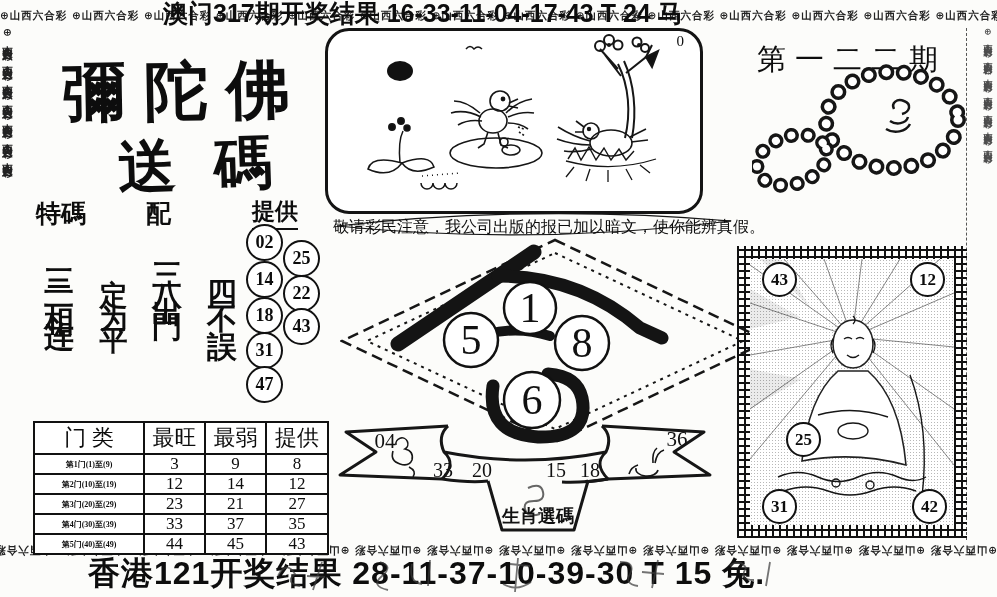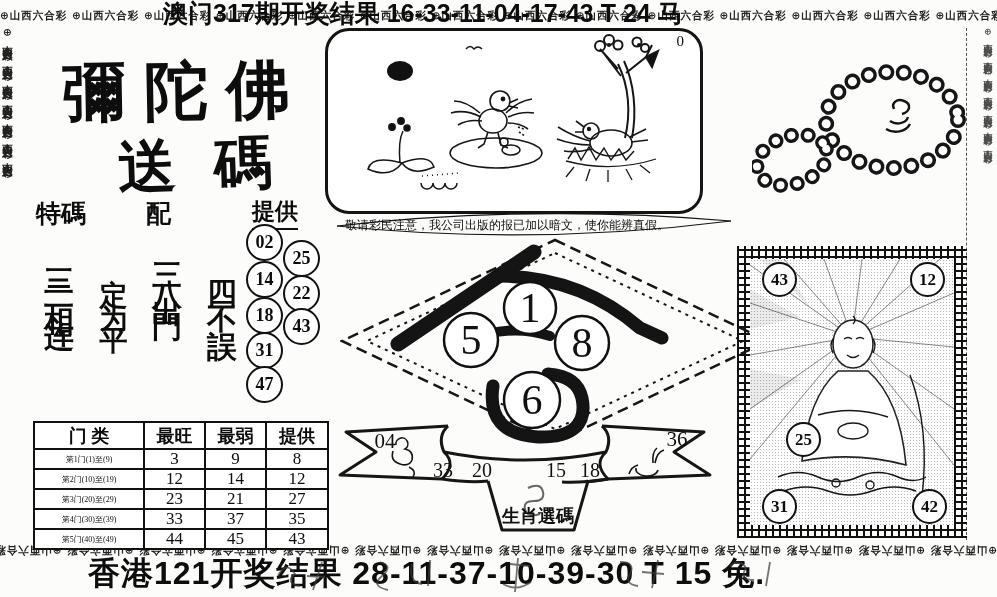--- a/index.html
+++ b/index.html
@@ -22,22 +22,22 @@
   .mast1{left:62px;top:48px;font-size:64px;font-weight:900;letter-spacing:18px;transform:rotate(-1deg);}
   .mast2{left:118px;top:126px;font-size:58px;font-weight:900;letter-spacing:38px;transform:rotate(-2deg);}
   
   .lbl{font-weight:900;white-space:nowrap;}
   .vcol{writing-mode:vertical-rl;text-orientation:upright;font-weight:900;white-space:nowrap;}
   .numcirc{position:absolute;width:33px;height:33px;border:2px solid #111;border-radius:50%;
            background:#fff;text-align:center;line-height:33px;font-size:18px;font-weight:bold;}
   
   table.stats{border-collapse:collapse;background:#fff;}
   table.stats td,table.stats th{border:2px solid #111;text-align:center;padding:0;}
-  table.stats th{font-size:18px;font-weight:700;height:25px;}
-  table.stats td.rl{font-size:8px;font-weight:normal;letter-spacing:0;white-space:nowrap;padding:0 2px;}
+  table.stats th{font-size:22px;font-weight:400;height:25px;}
+  table.stats td.rl{font-size:8px;font-weight:bold;letter-spacing:0;white-space:nowrap;padding:0 2px;}
   table.stats td.v{font-size:17px;height:18px;width:59px;line-height:18px;}
   
   .rp-head{left:744px;top:196px;font-size:27px;font-weight:bold;letter-spacing:3px;white-space:nowrap;}
   .portrait{left:737px;top:246px;width:230px;height:292px;
      background-image:repeating-linear-gradient(0deg,#111 0 2px,transparent 2px 7px),
                       repeating-linear-gradient(90deg,#111 0 2px,transparent 2px 7px);}
   .portrait .inner{position:absolute;left:13px;top:13px;right:13px;bottom:13px;background:#fff;
      background-image:radial-gradient(circle,rgba(0,0,0,.28) .6px,transparent .8px);background-size:3px 3px;}
   .pcirc{position:absolute;width:31px;height:31px;border:2px solid #111;border-radius:50%;
          background:#fff;text-align:center;line-height:31px;font-size:17px;font-weight:bold;}
@@ -52,20 +52,21 @@
 <div id="page">
 
   <div class="abs strip h" style="top:8px;">⊕山西六合彩 ⊕山西六合彩 ⊕山西六合彩 ⊕山西六合彩 ⊕山西六合彩 ⊕山西六合彩 ⊕山西六合彩 ⊕山西六合彩 ⊕山西六合彩 ⊕山西六合彩 ⊕山西六合彩 ⊕山西六合彩 ⊕山西六合彩 ⊕山西六合彩 ⊕山西六合彩 ⊕山西六合彩 </div>
   <div class="abs strip v" style="left:1px;">⊕山西六合彩 ⊕山西六合彩 ⊕山西六合彩 ⊕山西六合彩 ⊕山西六合彩 ⊕山西六合彩 ⊕山西六合彩 </div>
   <div class="abs strip v" style="left:981px;opacity:.8;font-size:9px;">⊕山西六合彩 ⊕山西六合彩 ⊕山西六合彩 ⊕山西六合彩 ⊕山西六合彩 ⊕山西六合彩 ⊕山西六合彩 </div>
   <div class="abs strip h flip" style="top:543px;">⊕山西六合彩 ⊕山西六合彩 ⊕山西六合彩 ⊕山西六合彩 ⊕山西六合彩 ⊕山西六合彩 ⊕山西六合彩 ⊕山西六合彩 ⊕山西六合彩 ⊕山西六合彩 ⊕山西六合彩 ⊕山西六合彩 ⊕山西六合彩 ⊕山西六合彩 ⊕山西六合彩 ⊕山西六合彩 </div>
   <div class="abs dashline" style="left:966px;top:28px;height:512px;"></div>
 
   <div class="abs headline">澳门317期开奖结果 16-33-11-04-17-43 T 24 马</div>
 
+  <div class="abs issue">第一二二期</div>
 
   <div class="abs mast1">彌陀佛</div>
   <div class="abs mast2">送碼</div>
 
   <div class="abs" style="left:325px;top:28px;width:372px;height:180px;border:3px solid #141414;border-radius:24px;background:#fff;">
     <div class="abs" style="right:16px;top:2px;font-size:15px;">0</div>
     <svg width="366" height="174" viewBox="0 0 366 174">
 
       <ellipse cx="72" cy="40" rx="13" ry="10" fill="#111"></ellipse>
 
@@ -152,21 +153,21 @@
   <div class="numcirc" style="left:246px;top:366px;">47</div>
   <div class="numcirc" style="left:283px;top:240px;">25</div>
   <div class="numcirc" style="left:283px;top:275px;">22</div>
   <div class="numcirc" style="left:283px;top:308px;">43</div>
 
   <div class="abs" style="left:333px;top:204px;width:402px;height:40px;">
     <svg class="abs" style="left:0;top:0;" width="402" height="40" viewBox="0 0 402 40">
       <path class="ink" stroke-width="1.2" d="M4,22 Q200,0 398,17"></path>
       <path class="ink" stroke-width="1.2" d="M4,22 Q200,42 398,17"></path>
     </svg>
-    <div class="abs" style="left:12px;top:13px;width:402px;text-align:left;font-size:12px;white-space:nowrap;">敬请彩民注意，我公司出版的报已加以暗文，使你能辨真假。</div>
+    <div class="abs" style="left:0;top:13px;width:402px;text-align:left;font-size:16px;white-space:nowrap;">敬请彩民注意，我公司出版的报已加以暗文，使你能辨真假。</div>
   </div>
 
   <svg class="abs" style="left:340px;top:238px;" width="430" height="206" viewBox="0 0 430 206">
     <polygon class="ink" points="215,2 428,103 215,204 2,103" stroke-width="2.5" stroke-dasharray="11,6"></polygon>
     <polygon class="ink" points="215,15 403,103 215,191 27,103" stroke-width="2" stroke-dasharray="3,5"></polygon>
     <g stroke="#141414" stroke-linecap="round" fill="none">
       <path d="M58,106 L194,14" stroke-width="15"></path>
       <path d="M158,38 Q240,38 300,90 L322,100" stroke-width="13"></path>
       <path d="M148,96 Q178,88 210,98" stroke-width="10"></path>
       <path d="M153,148 Q146,196 198,199 Q250,200 242,160 Q237,138 208,136" stroke-width="13"></path>

